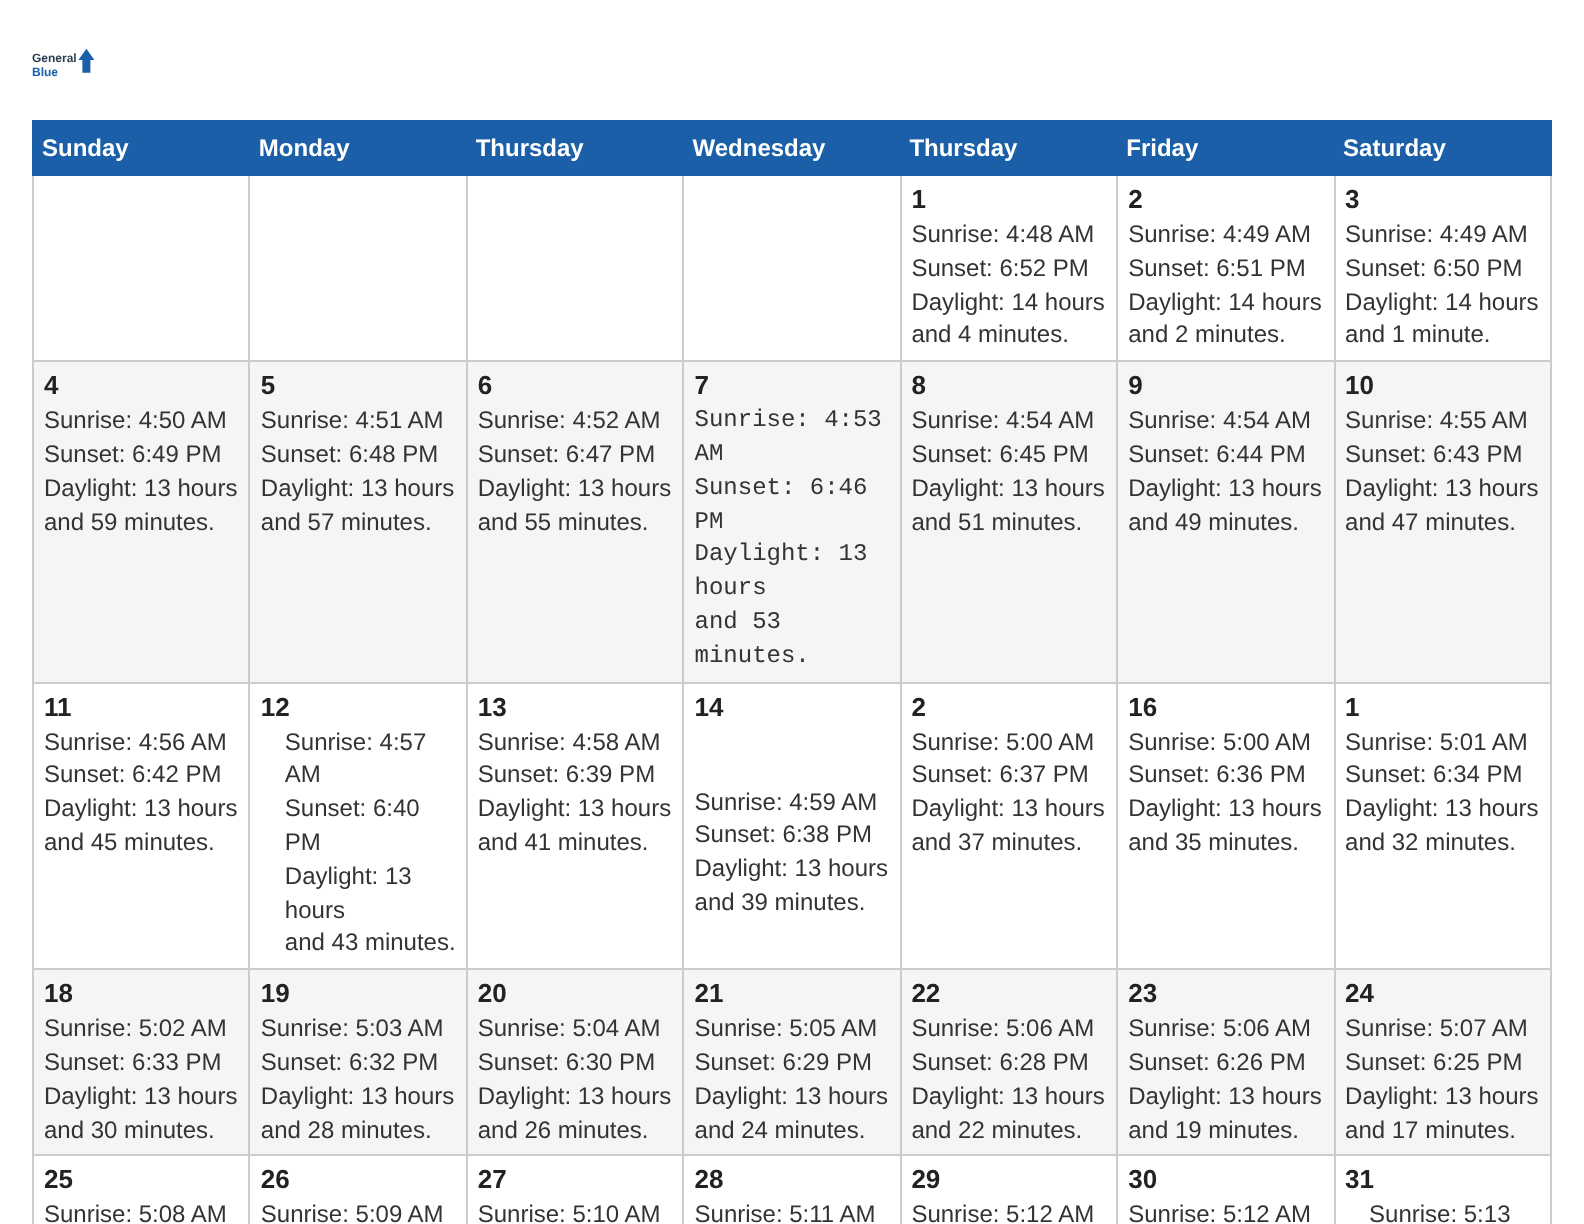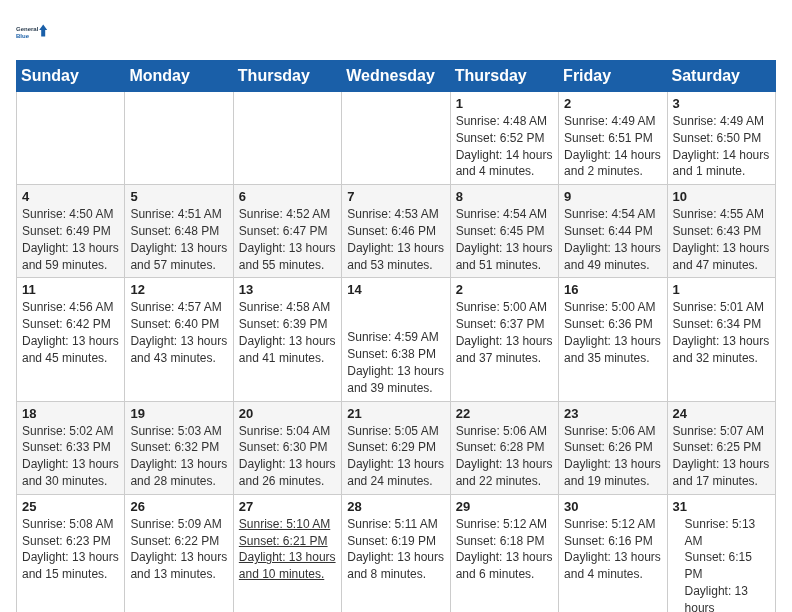--- a/index.html
+++ b/index.html
@@ -40,21 +40,21 @@
     .calendar {
       width: 100%;
       border-collapse: collapse;
       font-size: 11px;
     }
     .calendar th {
       background: #1a5fa8;
       color: #fff;
       padding: 6px 4px;
       text-align: left;
-      font-size: 16px;
+      font-size: 12px;
       font-weight: bold;
       border: 1px solid #1a5fa8;
     }
     .calendar td {
       border: 1px solid #ccc;
       vertical-align: top;
       padding: 4px 5px;
       width: 108px;
       min-height: 80px;
       background: #fff;
@@ -151,21 +151,21 @@
         </td>
         <td>
           <div class="day-number">6</div>
           <div class="day-info" style="white-space: pre-line;">Sunrise: 4:52 AM
 Sunset: 6:47 PM
 Daylight: 13 hours
 and 55 minutes.</div>
         </td>
         <td>
           <div class="day-number">7</div>
-          <div class="day-info" style="white-space: pre-line;">Sunrise: 4:53 AM
+          <div class="day-info" style="white-space: pre-line; font-family: Liberation Mono, monospace;">Sunrise: 4:53 AM
 Sunset: 6:46 PM
 Daylight: 13 hours
 and 53 minutes.</div>
         </td>
         <td>
           <div class="day-number">8</div>
           <div class="day-info" style="white-space: pre-line;">Sunrise: 4:54 AM
 Sunset: 6:45 PM
 Daylight: 13 hours
 and 51 minutes.</div>
@@ -188,21 +188,21 @@
       <tr>
         <td>
           <div class="day-number">11</div>
           <div class="day-info" style="white-space: pre-line;">Sunrise: 4:56 AM
 Sunset: 6:42 PM
 Daylight: 13 hours
 and 45 minutes.</div>
         </td>
         <td>
           <div class="day-number">12</div>
-          <div class="day-info" style="white-space: pre-line;">Sunrise: 4:57 AM
+          <div class="day-info" style="white-space: pre-line; margin-left: 12px;">Sunrise: 4:57 AM
 Sunset: 6:40 PM
 Daylight: 13 hours
 and 43 minutes.</div>
         </td>
         <td>
           <div class="day-number">13</div>
           <div class="day-info" style="white-space: pre-line;">Sunrise: 4:58 AM
 Sunset: 6:39 PM
 Daylight: 13 hours
 and 41 minutes.</div>

